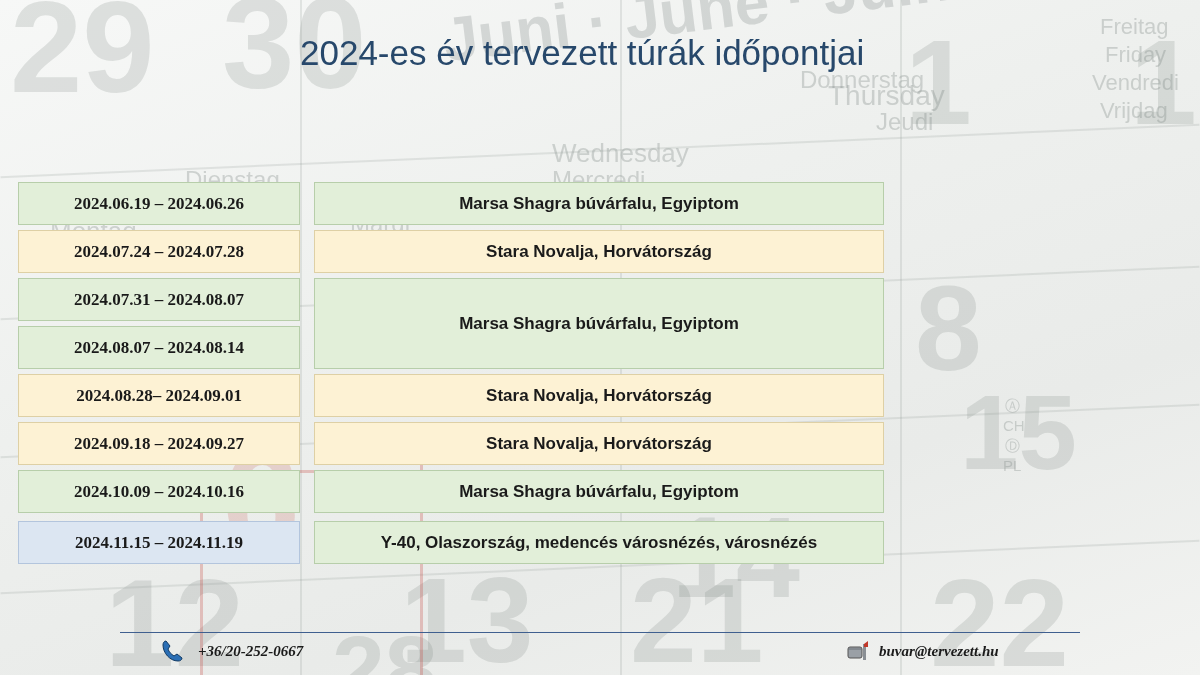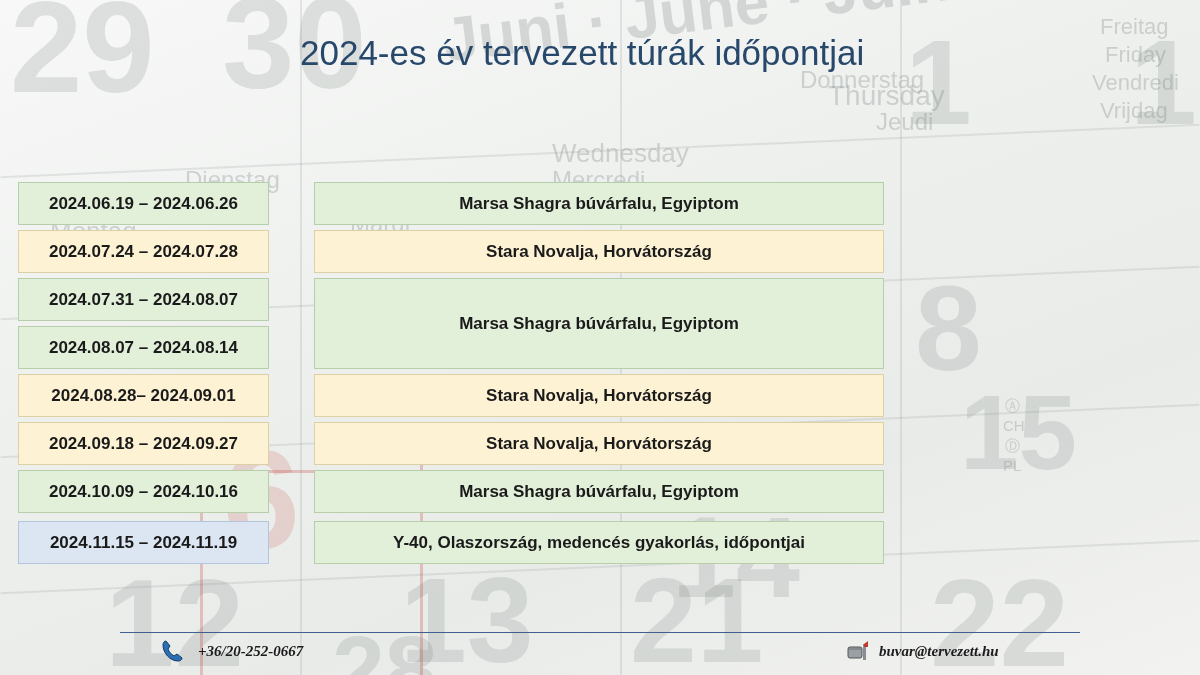--- a/index.html
+++ b/index.html
@@ -109,22 +109,23 @@
     display: flex;
     align-items: center;
     justify-content: center;
     font-size: 17px;
     font-weight: bold;
     color: #1a1a1a;
     font-family: "Liberation Sans", sans-serif;
   }
   .cell-date {
     left: 0;
-    width: 251px;
+    width: 282px;
     height: 43px;
+    font-family: Liberation Serif, serif;
   }
   .cell-place {
     left: 296px;
     width: 570px;
     height: 43px;
   }
   .green { background: #e2efd9; border-color: #b7ceaa; }
   .yellow { background: #fdf2d4; border-color: #ded0a5; }
   .blue { background: #dce6f2; border-color: #b3c5dd; }
 
@@ -260,21 +261,21 @@
       <div class="cell cell-place yellow">Stara Novalja, Horvátország</div>
     </div>
 
     <div class="row">
       <div class="cell cell-date green">2024.10.09 – 2024.10.16</div>
       <div class="cell cell-place green">Marsa Shagra búvárfalu, Egyiptom</div>
     </div>
 
     <div class="row" style="margin-top:8px;">
       <div class="cell cell-date blue">2024.11.15 – 2024.11.19</div>
-      <div class="cell cell-place green">Y-40,  Olaszország, medencés gyakorlás, időpontjai</div>
+      <div class="cell cell-place green">Y-40,  Olaszország, medencés városnézés, városnézés</div>
     </div>
 
   </div>
 
   <div class="footer-rule"></div>
 
   <div class="phone-block">
     <span class="ico">
       <svg width="26" height="26" viewBox="0 0 26 26">
         <path d="M6 3 C4 3 3 5 3 7 C3 15 10 23 18 23 C20 23 22 22 22 20 L17 16 L14 18 C11 16 9 14 8 11 L10 8 Z" fill="#2b6fb5" stroke="#123a63" stroke-width="1"></path>

